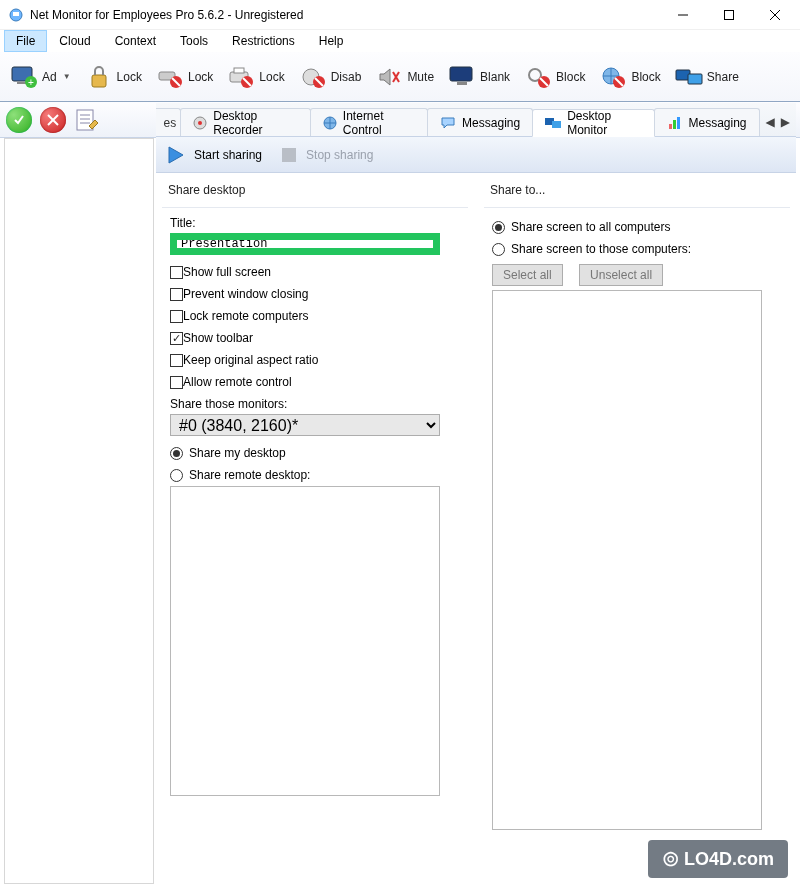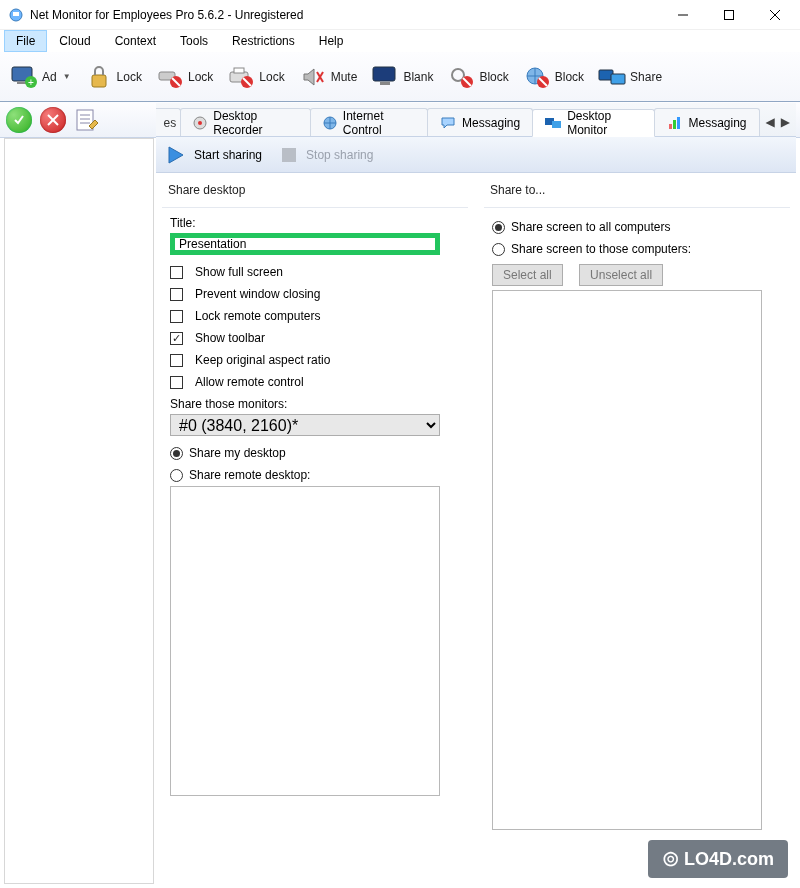--- a/index.html
+++ b/index.html
@@ -53,23 +53,23 @@
   .play-icon svg, .stop-icon svg { display:block;}
   
   
   .content { flex:1; display:flex; padding: 8px 6px 6px 6px; background:#fff;}
   .panel { flex:1; }
   .panel + .panel { margin-left: 16px;}
   .panel-title { font-size:12px; color:#222; padding: 2px 6px 10px 6px; border-bottom:1px solid #e5e9f0; margin-bottom:8px;}
   .panel-body { padding: 0 8px 15px 8px;}
   .field-row { margin-bottom: 6px; display:flex; flex-direction:column;}
   .field-label { margin-bottom:3px;}
-  input[type=text] { width: 100%; max-width:270px; height:22px; border:5px solid #22c55e; padding:0 4px; font-family:Liberation Sans, sans-serif; font-size:12px;}
+  input[type=text] { width: 100%; max-width:270px; height:22px; border:7px solid #22c55e; padding:0 4px; font-family:Liberation Mono, monospace; font-size:12px;}
   select.combo { width:270px; height:22px; border:1px solid #adadad; background:#e8e8e8; font-family:inherit; font-size:16px; padding:0 4px;}
-  .chk-row { display:flex; align-items:center; gap:12px; height:22px;}
+  .chk-row { display:flex; align-items:center; gap:0; height:22px;}
   .chk { width:13px; height:13px; border:1px solid #333; display:flex; align-items:center; justify-content:center; background:#fff;}
   .chk.checked::after { content:"✓"; font-size:11px; line-height:11px; color:#222;}
   .radio-row { display:flex; align-items:center; gap:6px; height:22px;}
   .radio { width:13px; height:13px; border:1px solid #333; border-radius:50%; display:flex; align-items:center; justify-content:center; background:#fff;}
   .radio.selected::after { content:""; width:7px; height:7px; border-radius:50%; background:#333;}
   .listbox { width:270px; height:310px; border:1px solid #b8b8b8; background:#fff;}
   .listbox.tall { height:540px; }
   .btn { height:22px; padding:0 10px; border:1px solid #adadad; background:#e1e1e1; color:#777; display:inline-flex; align-items:center; margin-right:13px;}
   .btn-row { margin: 4px 0;}
   
@@ -155,20 +155,30 @@
           <rect x="2" y="6" width="18" height="10" rx="2" fill="#ddd" stroke="#888"></rect>
           <rect x="6" y="2" width="10" height="5" fill="#fff" stroke="#888"></rect>
           <circle cx="19" cy="16" r="6" fill="#d33"></circle>
           <line x1="15" y1="12" x2="23" y2="20" stroke="#fff" stroke-width="2"></line>
         </svg>
       </span>
     <span class="tool-label">Lock</span>
   </div>
   <div class="tool-btn">
     <span class="tool-icon">
+        <svg width="26" height="22">
+          <circle cx="11" cy="11" r="8" fill="#ddd" stroke="#888"></circle>
+          <circle cx="19" cy="16" r="6" fill="#d33"></circle>
+          <line x1="15" y1="12" x2="23" y2="20" stroke="#fff" stroke-width="2"></line>
+        </svg>
+      </span>
+    <span class="tool-label">Disab</span>
+  </div>
+  <div class="tool-btn">
+    <span class="tool-icon">
         <svg width="24" height="22">
           <path d="M3 8 h4 l6 -5 v16 l-6 -5 h-4 z" fill="#bbb" stroke="#777"></path>
           <line x1="16" y1="6" x2="22" y2="16" stroke="#d33" stroke-width="2"></line>
           <line x1="22" y1="6" x2="16" y2="16" stroke="#d33" stroke-width="2"></line>
         </svg>
       </span>
     <span class="tool-label">Mute</span>
   </div>
   <div class="tool-btn">
     <span class="tool-icon">

